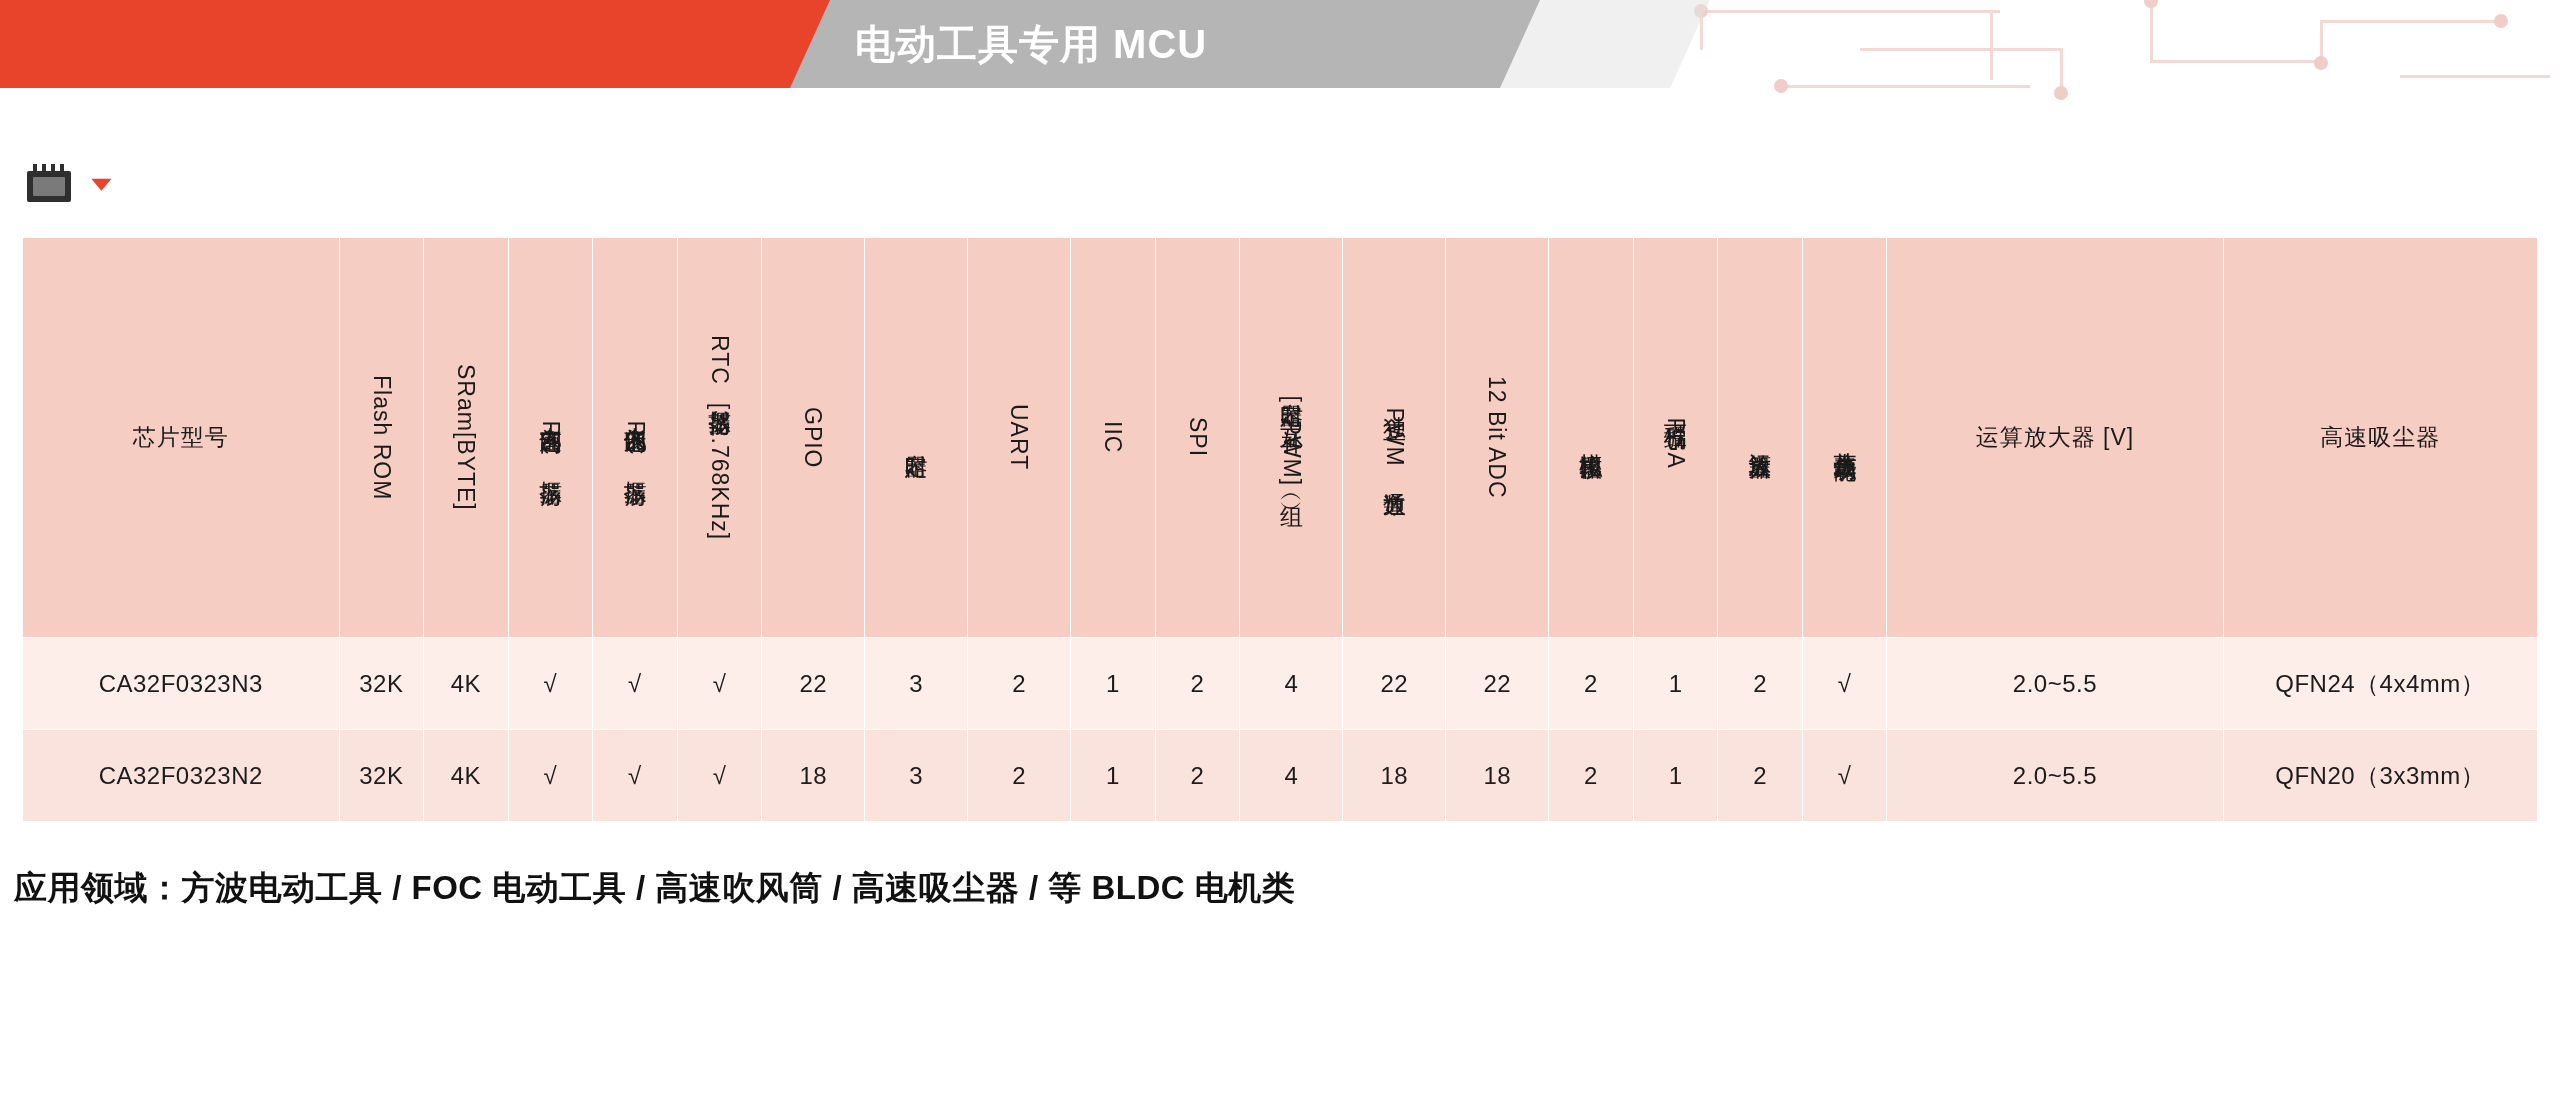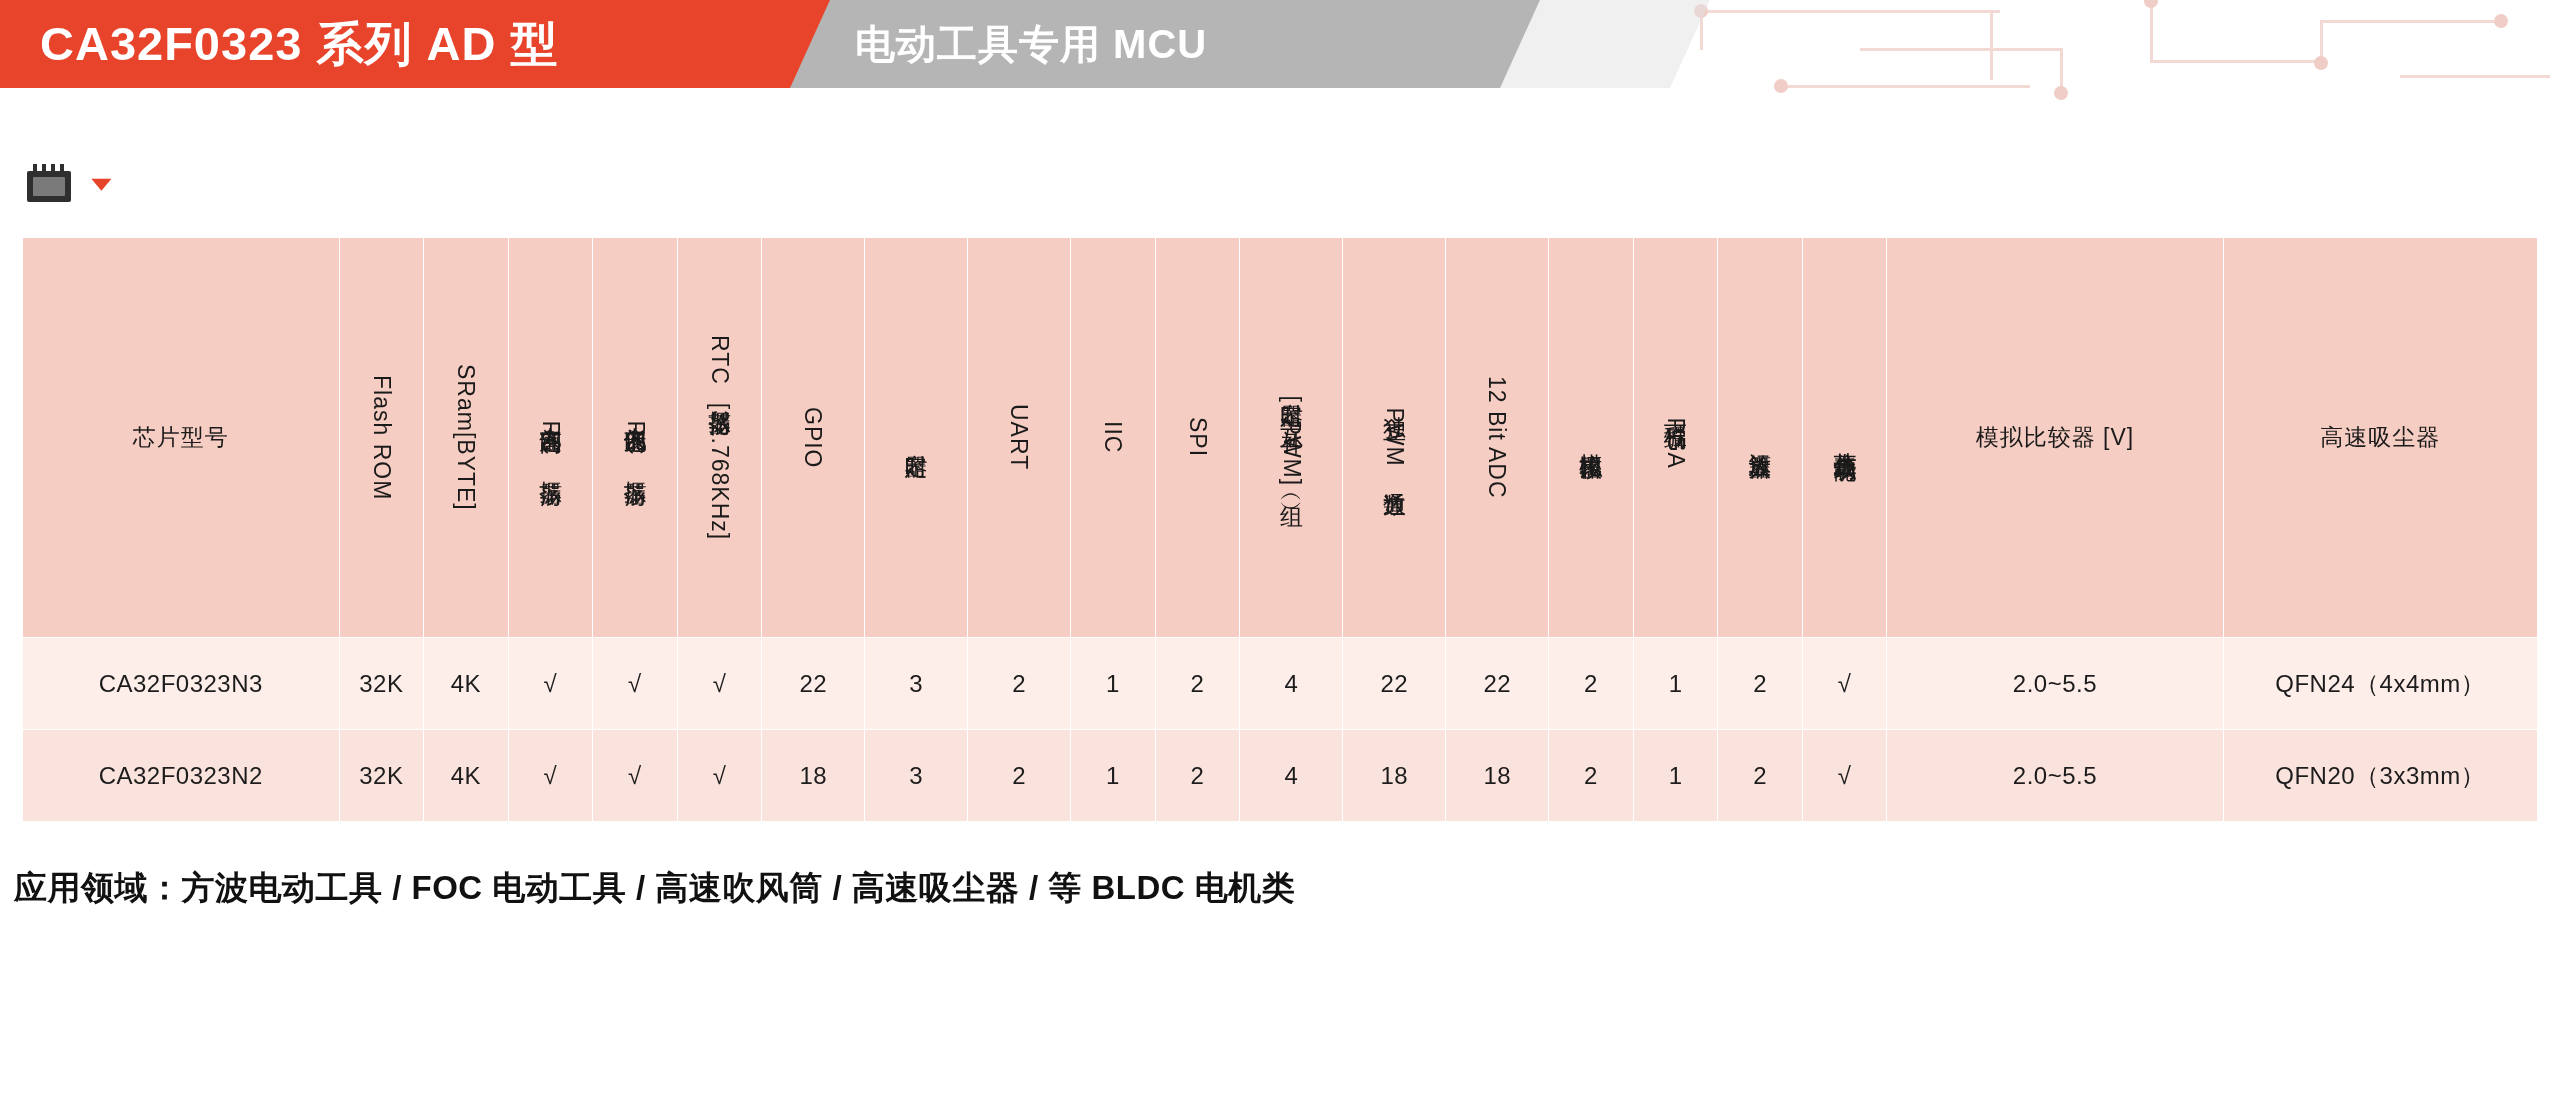--- a/index.html
+++ b/index.html
@@ -212,21 +212,20 @@
     <div class="deco-dot" style="left:1694px; top:4px; width:14px; height:14px;"></div>
     <div class="deco-dot" style="left:2054px; top:86px; width:14px; height:14px;"></div>
     <div class="deco-dot" style="left:2314px; top:56px; width:14px; height:14px;"></div>
     <div class="deco-dot" style="left:2494px; top:14px; width:14px; height:14px;"></div>
     <div class="deco-dot" style="left:1774px; top:79px; width:14px; height:14px;"></div>
     <div class="deco-dot" style="left:2144px; top:-6px; width:14px; height:14px;"></div>
   </div>
   <div class="banner-gray-light"></div>
   <div class="banner-gray"></div>
   <div class="banner-red"></div>
-  <div class="banner-title">CA32F0323 系列 AD 型</div>
   <div class="banner-subtitle">电动工具专用 MCU</div>
 </div>
 
 <div class="section-head">
   <span class="chip-icon">
     <span class="chip-leg" style="left:11px;"></span>
     <span class="chip-leg" style="left:20px;"></span>
     <span class="chip-leg" style="left:29px;"></span>
     <span class="chip-leg" style="left:38px;"></span>
     <span class="chip-body"></span>
@@ -309,21 +308,21 @@
         <th>
             <div class="vtext">可编程 PGA</div>
           </th>
         <th>
             <div class="vtext">运算放大器</div>
           </th>
         <th>
             <div class="vtext-wrap">片上仿真下载功能</div>
           </th>
         <th>
-            <div class="htext">模拟比较器 [V]</div>
+            <div class="htext">运算放大器 [V]</div>
           </th>
         <th>
             <div class="htext">高速吸尘器</div>
           </th>
       </tr>
     </thead>
     <tbody>
       <tr class="row-odd">
         <td>CA32F0323N3</td>
         <td>32K</td>

